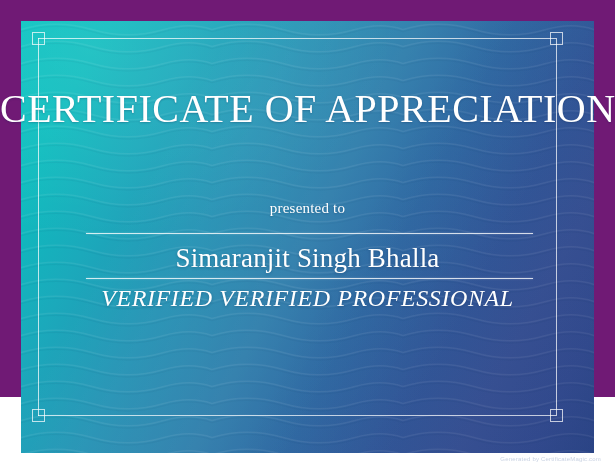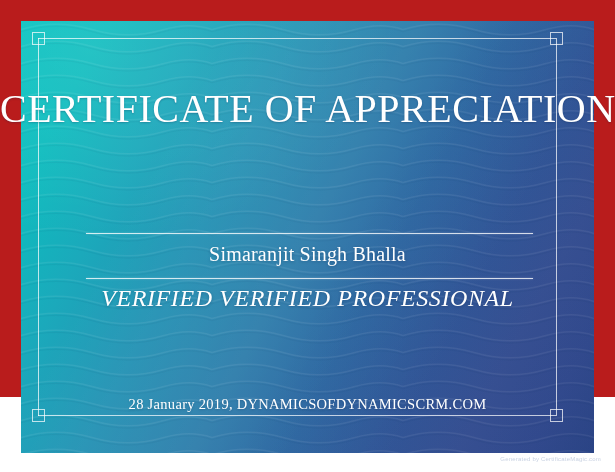--- a/index.html
+++ b/index.html
@@ -11,21 +11,21 @@
     width: 615px;
     height: 472px;
     font-family: "Liberation Serif", serif;
     overflow: hidden;
   }
 
   #certificate-root {
     position: relative;
     width: 615px;
     height: 397px;
-    background: #b91c1c;
+    background: #701a75;
     text-decoration: underline;
   }
 
   
   #cert-panel {
     position: absolute;
     left: 21px;
     top: 21px;
     width: 573px;
     height: 432px;
@@ -146,21 +146,21 @@
     pointer-events: none;
   }
   #cert-divider-top    { top: 233px; }
   #cert-divider-bottom { top: 278px; }
 
   #cert-recipient-name {
     position: absolute;
     left: 0;
     right: 0;
     top: 243px;
-    font-size: 20px;
+    font-size: 27px;
     letter-spacing: 0.2px;
     color: #ffffff;
     text-shadow: 0 1px 3px rgba(10,40,80,0.30);
     white-space: nowrap;
   }
 
   #cert-credential {
     position: absolute;
     left: 0;
     right: 0;
@@ -227,27 +227,27 @@
 
   <div class="frame-corner" id="frame-corner-tl"></div>
   <div class="frame-corner" id="frame-corner-tr"></div>
   <div class="frame-corner" id="frame-corner-bl"></div>
   <div class="frame-corner" id="frame-corner-br"></div>
 
   <div id="cert-content">
 
     <div id="cert-title">CERTIFICATE OF APPRECIATION</div>
 
+    <div id="cert-presented-to">presented to</div>
 
     <div class="cert-divider" id="cert-divider-top"></div>
 
     <div id="cert-recipient-name">Simaranjit Singh Bhalla</div>
 
     <div class="cert-divider" id="cert-divider-bottom"></div>
 
     <div id="cert-credential">VERIFIED VERIFIED PROFESSIONAL</div>
 
-    <div id="cert-footer">28 January 2019, DYNAMICSOFDYNAMICSCRM.COM</div>
   </div>
 
   <div id="cert-watermark">Generated by CertificateMagic.com</div>
 
 </div>
 
 </body></html>

